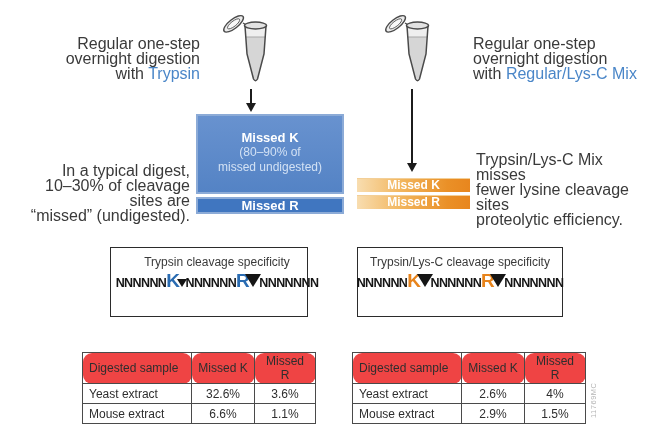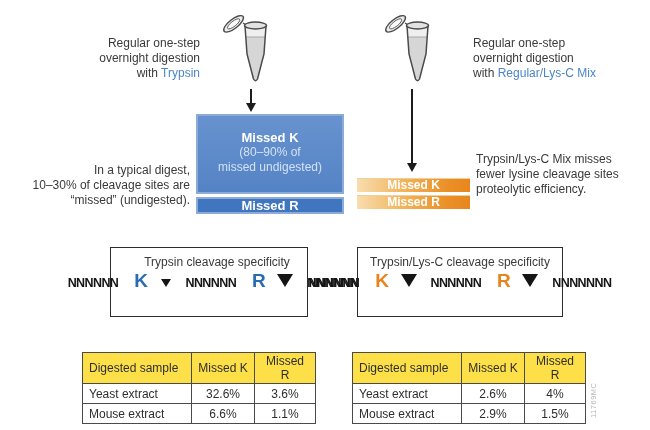--- a/index.html
+++ b/index.html
@@ -2,21 +2,21 @@
 <html><head>
 <meta charset="utf-8">
 <style>
   html,body { margin:0; padding:0; background:#fff; }
   #stage {
     position:relative; width:650px; height:430px; background:#ffffff;
     font-family:"Liberation Sans","DejaVu Sans",sans-serif;
     color:#3a3a3a; overflow:hidden;
   }
   .abs { position:absolute; }
-  .txt { font-size:12px; line-height:15px; }
+  .txt { font-size:16px; line-height:15px; }
   .r-align { text-align:right; }
   .accent { color:#4a86c8; }
 
   
   .arrow-line { width:2px; background:#1c1c1c; }
   .arrow-head { width:0; height:0; border-left:5px solid transparent; border-right:5px solid transparent; border-top:9px solid #1c1c1c; }
 
   
   .blue-main {
     box-sizing:border-box; width:148px; height:80px;
@@ -37,33 +37,33 @@
     background:linear-gradient(90deg,#f8ddb0 0%,#f2b55c 40%,#ea9027 80%,#e8861e 100%);
     border-top:1px solid #f3cf97;
     color:#fff; font-weight:bold; font-size:12px; text-align:center; line-height:13px;
   }
 
   
   .spec-box {
     box-sizing:border-box; background:#fff; border:1.5px solid #2b2b2b; height:70px;
   }
   .spec-title { font-size:12px; text-align:center; margin-top:7px; color:#3a3a3a; }
-  .seq { display:flex; align-items:baseline; justify-content:center; font-weight:bold; color:#151515; margin-top:1px;gap:16px; }
+  .seq { display:flex; align-items:baseline; justify-content:center; font-weight:bold; color:#151515; margin-top:1px; }
   .seq-n { font-size:12.5px; letter-spacing:-0.6px; }
   .seq-aa { font-size:19px; letter-spacing:-0.5px; }
   .seq-aa.blue { color:#2a6cb2; }
   .seq-aa.orange { color:#e8841c; }
   .tri { display:inline-block; width:0; height:0; border-style:solid; border-color:#151515 transparent transparent transparent; }
   .tri.small { border-width:8px 5px 0 5px; margin:0 -1px 0 -3px; }
   .tri.large { border-width:13px 8px 0 8px; margin:0 -2px 0 -4px; }
 
   
   table.data { border-collapse:collapse; font-size:12px; color:#2e2e2e; }
   table.data th, table.data td { border:1px solid #4a4a4a; padding:1px 6px; height:17px; font-weight:normal; }
-  table.data th { background:#fde047; text-align:left; }
+  table.data th { background:#ef4444; text-align:left;border-radius:9px; }
   table.data td.val { text-align:center; }
   table.data th.val { text-align:center; }
   .col-sample { width:96px; }
   .col-k { width:50px; }
   .col-r { width:48px; }
 
   .watermark {
     writing-mode:vertical-rl; transform:rotate(180deg);
     font-size:7.5px; color:#b5b5b5; letter-spacing:0.5px;
   }

